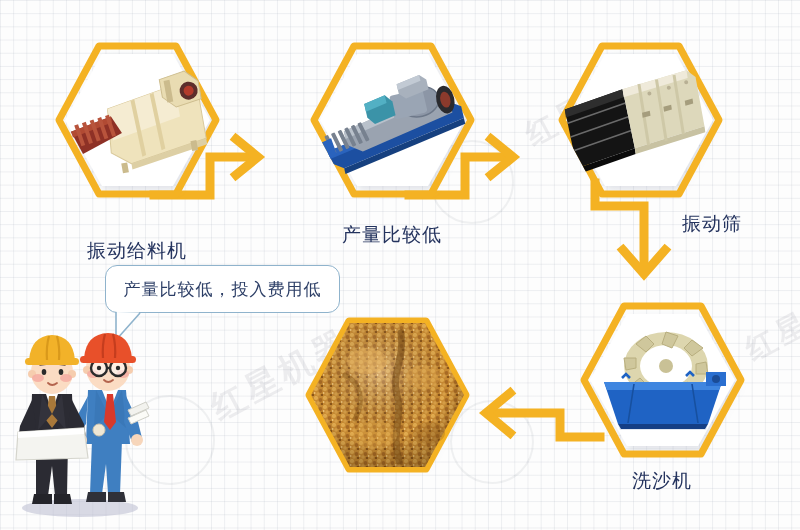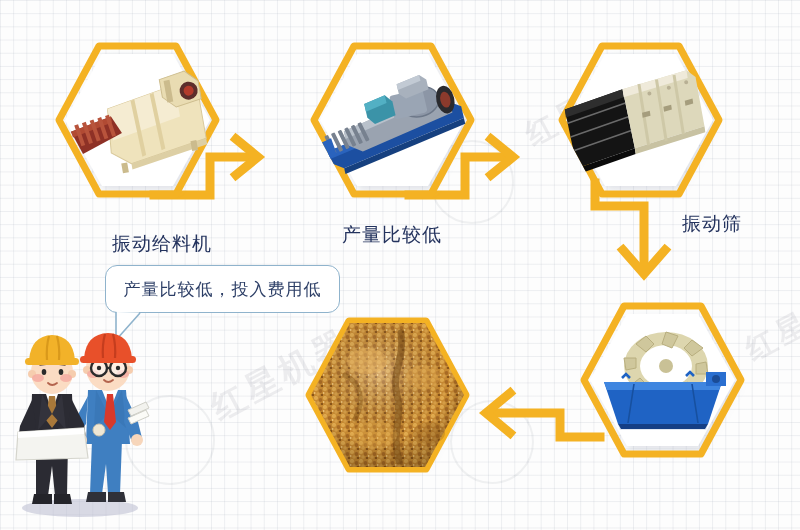--- a/index.html
+++ b/index.html
@@ -172,21 +172,21 @@
 
           <path d="M52 96 L58 96 L58 106 L52 106 Z" fill="#cbbb8d"></path>
           <path d="M124 86 L130 86 L130 96 L124 96 Z" fill="#cbbb8d"></path>
 
           <path d="M72 36 L76 35 L78 92 L74 93 Z" fill="#e0d0a0"></path>
           <path d="M92 33 L96 32 L98 89 L94 90 Z" fill="#e0d0a0"></path>
         </g>
       </svg>
     </div>
   </div>
-  <div class="node-label" style="left:62px; top:231px; width:150px;text-align:right;">振动给料机</div>
+  <div class="node-label" style="left:62px; top:238px; width:150px;">振动给料机</div>
 
   <div class="hex" style="left:310px; top:40px; width:165px; height:160px;">
     <svg width="165" height="160" viewBox="0 0 165 160">
       <defs>
         <filter id="sh2" x="-30%" y="-30%" width="170%" height="170%">
           <feDropShadow dx="3" dy="4" stdDeviation="4" flood-color="#9aa3b5" flood-opacity="0.30"></feDropShadow>
         </filter>
       </defs>
       <polygon points="47,14 118,14 155,80 118,146 47,146 10,80" fill="#ffffff" filter="url(#sh2)"></polygon>
       <polygon points="44,6 121,6 161,80 121,154 44,154 4,80" fill="none" stroke="#f4b223" stroke-width="7" stroke-linejoin="round"></polygon>
@@ -320,20 +320,21 @@
         </g>
 
         <path d="M118 48 L138 48 L138 62 L118 62 Z" fill="#2a6fd0"></path>
         <circle cx="128" cy="55" r="4" fill="#1b4c96"></circle>
 
         <path d="M34 54 L38 50 L42 54" fill="none" stroke="#1f63c4" stroke-width="2.6"></path>
         <path d="M98 52 L102 48 L106 52" fill="none" stroke="#1f63c4" stroke-width="2.6"></path>
       </svg>
     </div>
   </div>
+  <div class="node-label" style="left:612px; top:468px; width:100px;">洗沙机</div>
 
   <div class="hex" style="left:305px; top:315px; width:165px; height:160px;">
     <svg width="165" height="160" viewBox="0 0 165 160">
       <defs>
         <filter id="sh5" x="-30%" y="-30%" width="170%" height="170%">
           <feDropShadow dx="3" dy="4" stdDeviation="4" flood-color="#9aa3b5" flood-opacity="0.30"></feDropShadow>
         </filter>
         <pattern id="sandtex" width="9" height="9" patternUnits="userSpaceOnUse">
           <rect width="9" height="9" fill="#c98b33"></rect>
           <circle cx="2" cy="2" r="2.1" fill="#e2ab4f"></circle>

